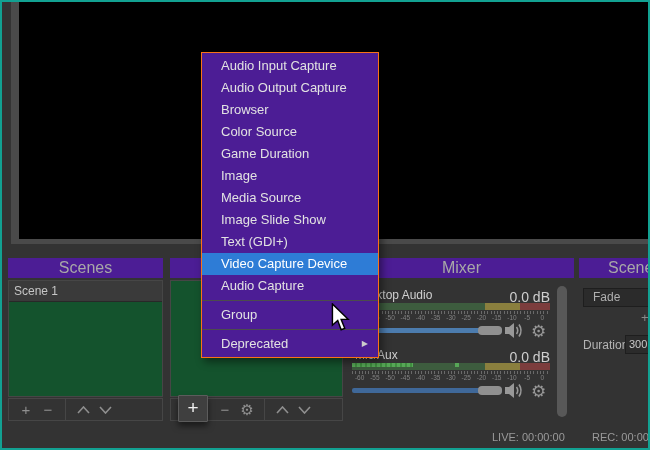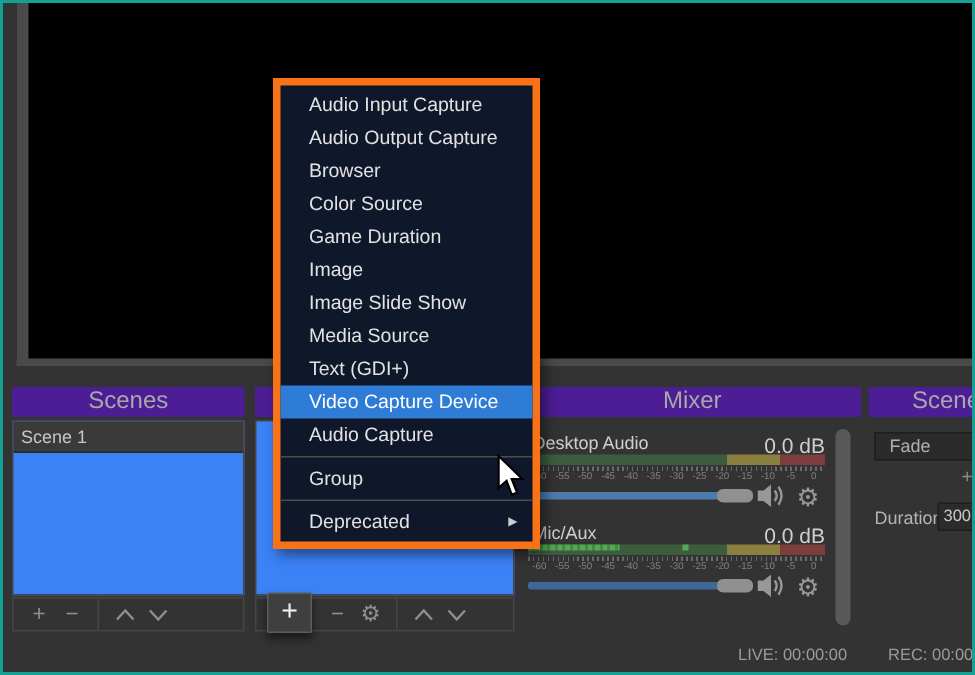--- a/index.html
+++ b/index.html
@@ -22,21 +22,21 @@
 
   
   .panel{position:absolute;top:258px;height:164px;}
   .panel-header{
     position:absolute;left:0;top:0;right:0;height:20px;
     background:#4c1d95;color:#a8a8a8;font-size:16px;line-height:20px;
     text-align:center;white-space:nowrap;overflow:hidden;
   }
   .panel-list{
     position:absolute;left:0;top:22px;right:0;height:117px;
-    background:#3b82f6;border:1px solid #464646;box-sizing:border-box;
+    background:#14532d;border:1px solid #464646;box-sizing:border-box;
   }
   .list-row{
     height:20px;line-height:20px;background:#3a3a3a;border-bottom:1px solid #282828;
     color:#c6c6c6;font-size:12px;padding-left:5px;
   }
   .panel-toolbar{
     position:absolute;left:0;top:140px;right:0;height:23px;
     border:1px solid #464646;box-sizing:border-box;
     display:flex;align-items:center;
   }
@@ -103,22 +103,22 @@
     color:#c8c8c8;font-size:11px;line-height:17px;padding-left:3px;
   }
 
   
   .status{position:absolute;top:431px;font-size:11px;color:#9a9a9a;white-space:nowrap;}
   #status-live{left:492px;}
   #status-rec{left:592px;}
 
   
   .menu{
-    position:absolute;left:182px;top:52px;width:178px;
-    background:#0f172a;border:5px solid #f97316;box-sizing:border-box;
+    position:absolute;left:201px;top:52px;width:178px;
+    background:#4c1d95;border:1px solid #f97316;box-sizing:border-box;
     padding:2px 0;z-index:50;box-shadow:3px 4px 8px rgba(0,0,0,.45);
   }
   .menu-item{
     height:22px;line-height:22px;padding-left:19px;
     color:#e2e2e2;font-size:13px;white-space:nowrap;position:relative;
   }
   .menu-item.hl{background:#2e7cd6;color:#ffffff;}
   .menu-sep{height:1px;background:#4c4c4c;margin:3px 0;}
   .submenu-arrow{position:absolute;right:10px;top:0;font-size:8px;color:#cccccc;}
 
@@ -252,22 +252,22 @@
 <div class="status" id="status-live">LIVE: 00:00:00</div>
 <div class="status" id="status-rec">REC: 00:00:00</div>
 
 <div class="menu">
   <div class="menu-item">Audio Input Capture</div>
   <div class="menu-item">Audio Output Capture</div>
   <div class="menu-item">Browser</div>
   <div class="menu-item">Color Source</div>
   <div class="menu-item">Game Duration</div>
   <div class="menu-item">Image</div>
+  <div class="menu-item">Media Source</div>
   <div class="menu-item">Image Slide Show</div>
-  <div class="menu-item">Media Source</div>
   <div class="menu-item">Text (GDI+)</div>
   <div class="menu-item hl">Video Capture Device</div>
   <div class="menu-item">Audio Capture</div>
   <div class="menu-sep"></div>
   <div class="menu-item">Group</div>
   <div class="menu-sep"></div>
   <div class="menu-item">
     <span>Deprecated</span>
     <span class="submenu-arrow">▶</span>
   </div>

